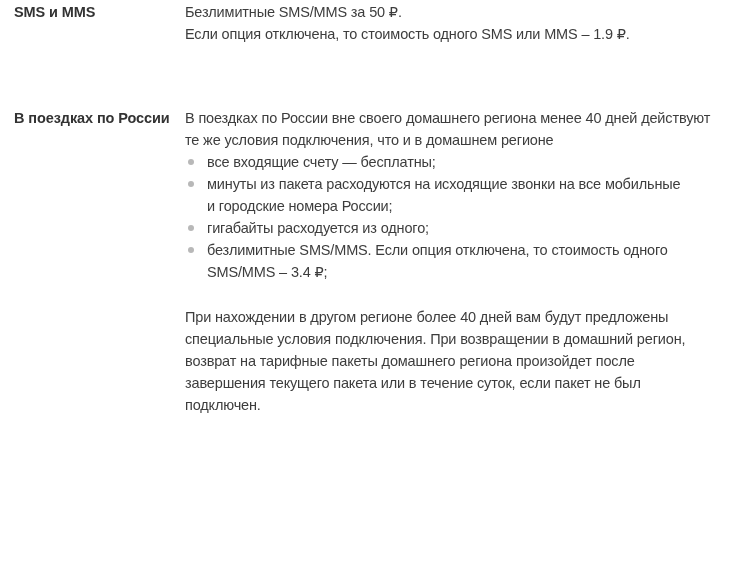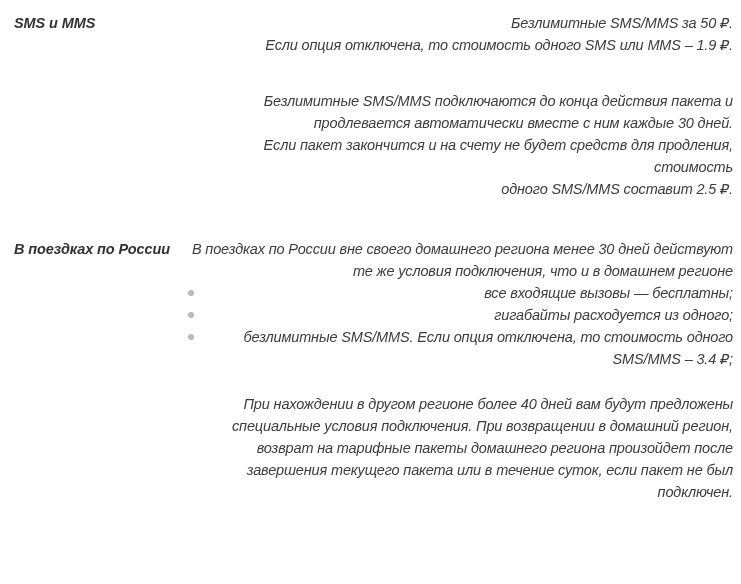--- a/index.html
+++ b/index.html
@@ -12,47 +12,45 @@
   html, body { margin: 0; padding: 0; }
   body {
     background: var(--bg);
     font-family: "Liberation Sans", "DejaVu Sans", sans-serif;
     color: var(--text-color);
   }
   .page {
     width: 741px;
     min-height: 584px;
     background: var(--bg);
-    padding: 12px 8px 10px 14px;
-    font-style: italic;
+    padding: 1px 8px 10px 14px;
   }
   .row {
     display: grid;
     grid-template-columns: 171px 1fr;
     align-items: start;
   }
   .row-title {
     margin: 0;
     font-size: 14.5px;
     font-weight: 700;
     line-height: 22px;
     color: var(--heading-color);
     letter-spacing: -0.1px;
   }
   .col-text {
     font-size: 14.5px;
     line-height: 22px;
     letter-spacing: -0.15px;
     max-width: 548px;
-    text-align: right;
   }
   .lines { white-space: pre-line; }
   .para { margin: 0; }
   .section-sms .para + .para { margin-top: 34px; }
-  .section-travel { margin-top: 38px; }
+  .section-travel { margin-top: 62px; }
   .bullets {
     list-style: none;
     margin: 0;
     padding: 0;
   }
   .bullets li {
     position: relative;
     padding-left: 22px;
   }
   .bullets li::before {
@@ -70,34 +68,32 @@
 </head>
 <body>
 
 <div class="page">
 
   <section class="row section-sms">
     <h3 class="row-title">SMS и MMS</h3>
     <div class="col-text">
       <p class="para lines">Безлимитные SMS/MMS за 50 ₽.
 Если опция отключена, то стоимость одного SMS или MMS – 1.9 ₽.</p>
-      <p class="para lines">Безлимитные SMS/MMS подключаются до конца действия пакета и
-продлевается автоматически вместе с ним каждые 30 дней.
-Если пакет закончится и на счету не будет средств для продления, стоимость
-одного SMS/MMS составит 2.5 ₽.</p>
     </div>
   </section>
 
   <section class="row section-travel">
     <h3 class="row-title">В поездках по России</h3>
     <div class="col-text">
-      <p class="para lines">В поездках по России вне своего домашнего региона менее 30 дней действуют
+      <p class="para lines">В поездках по России вне своего домашнего региона менее 40 дней действуют
 те же условия подключения, что и в домашнем регионе</p>
       <ul class="bullets">
-        <li class="lines">все входящие вызовы — бесплатны;</li>
+        <li class="lines">все входящие счету — бесплатны;</li>
+        <li class="lines">минуты из пакета расходуются на исходящие звонки на все мобильные
+и городские номера России;</li>
         <li class="lines">гигабайты расходуется из одного;</li>
         <li class="lines">безлимитные SMS/MMS. Если опция отключена, то стоимость одного
 SMS/MMS – 3.4 ₽;</li>
       </ul>
       <p class="para lines outro">При нахождении в другом регионе более 40 дней вам будут предложены
 специальные условия подключения. При возвращении в домашний регион,
 возврат на тарифные пакеты домашнего региона произойдет после
 завершения текущего пакета или в течение суток, если пакет не был
 подключен.</p>
     </div>

